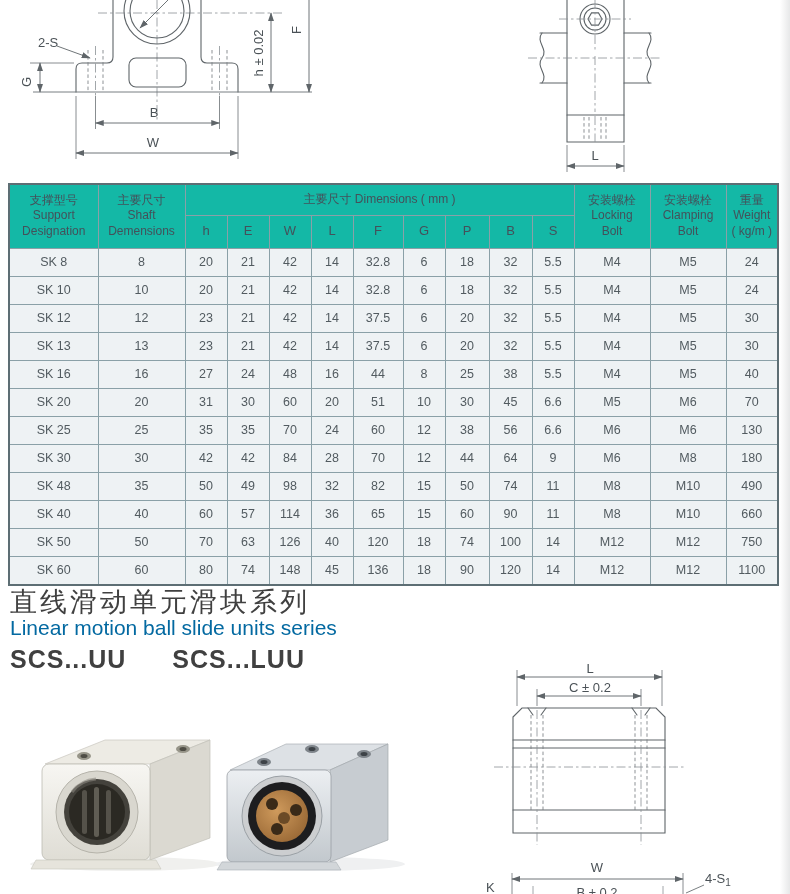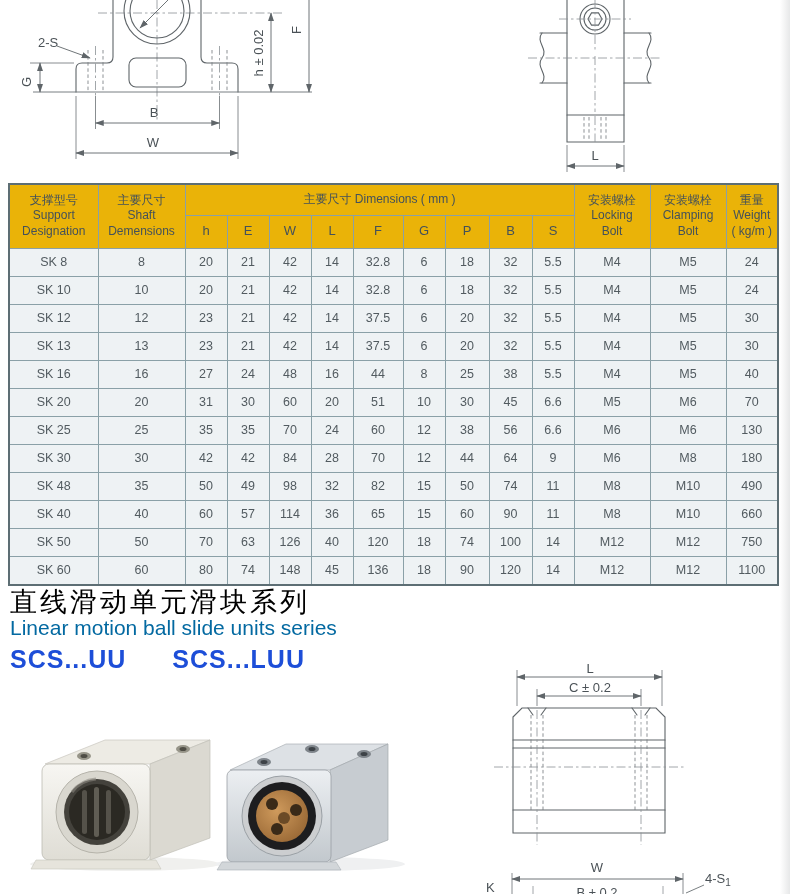--- a/index.html
+++ b/index.html
@@ -24,28 +24,28 @@
   
   table.spec{
     position:absolute;left:8px;top:183px;width:769px;
     border-collapse:collapse;table-layout:fixed;
     border:2px solid #5d6e74;
   }
   table.spec th,table.spec td{
     border:1px solid #8aa0a7;text-align:center;vertical-align:middle;
     padding:0;font-weight:normal;
   }
-  table.spec th{background:#eab308;font-size:12px;line-height:1.3;color:#44515a;}
+  table.spec th{background:#14b8a6;font-size:12px;line-height:1.3;color:#44515a;}
   table.spec td{background:#eef2f4;font-size:12.5px;color:#525b60;height:27px;}
   table.spec .letters th{height:32px;font-size:13px;}
   table.spec .grp{height:31px;}
   
-  .title-cn{position:absolute;left:10px;top:584px;font-size:27px;letter-spacing:3px;color:#000000;}
+  .title-cn{position:absolute;left:10px;top:584px;font-size:27px;letter-spacing:3px;color:#404040;}
   .title-en{position:absolute;left:10px;top:616px;font-size:21px;color:#0369a1;}
-  .models{position:absolute;left:10px;top:645px;font-size:25px;font-weight:bold;color:#1d4ed8;letter-spacing:1px;text-align:right;}
+  .models{position:absolute;left:10px;top:645px;font-size:25px;font-weight:bold;color:#404040;letter-spacing:1px;text-align:right;}
   .models span{margin-right:46px;}
   .abs{position:absolute;}
 </style>
 </head>
 <body>
 
 <div class="sheet">
 
   <svg class="abs" style="left:0;top:0;" width="790" height="178" viewBox="0 0 790 178">
     <defs>

